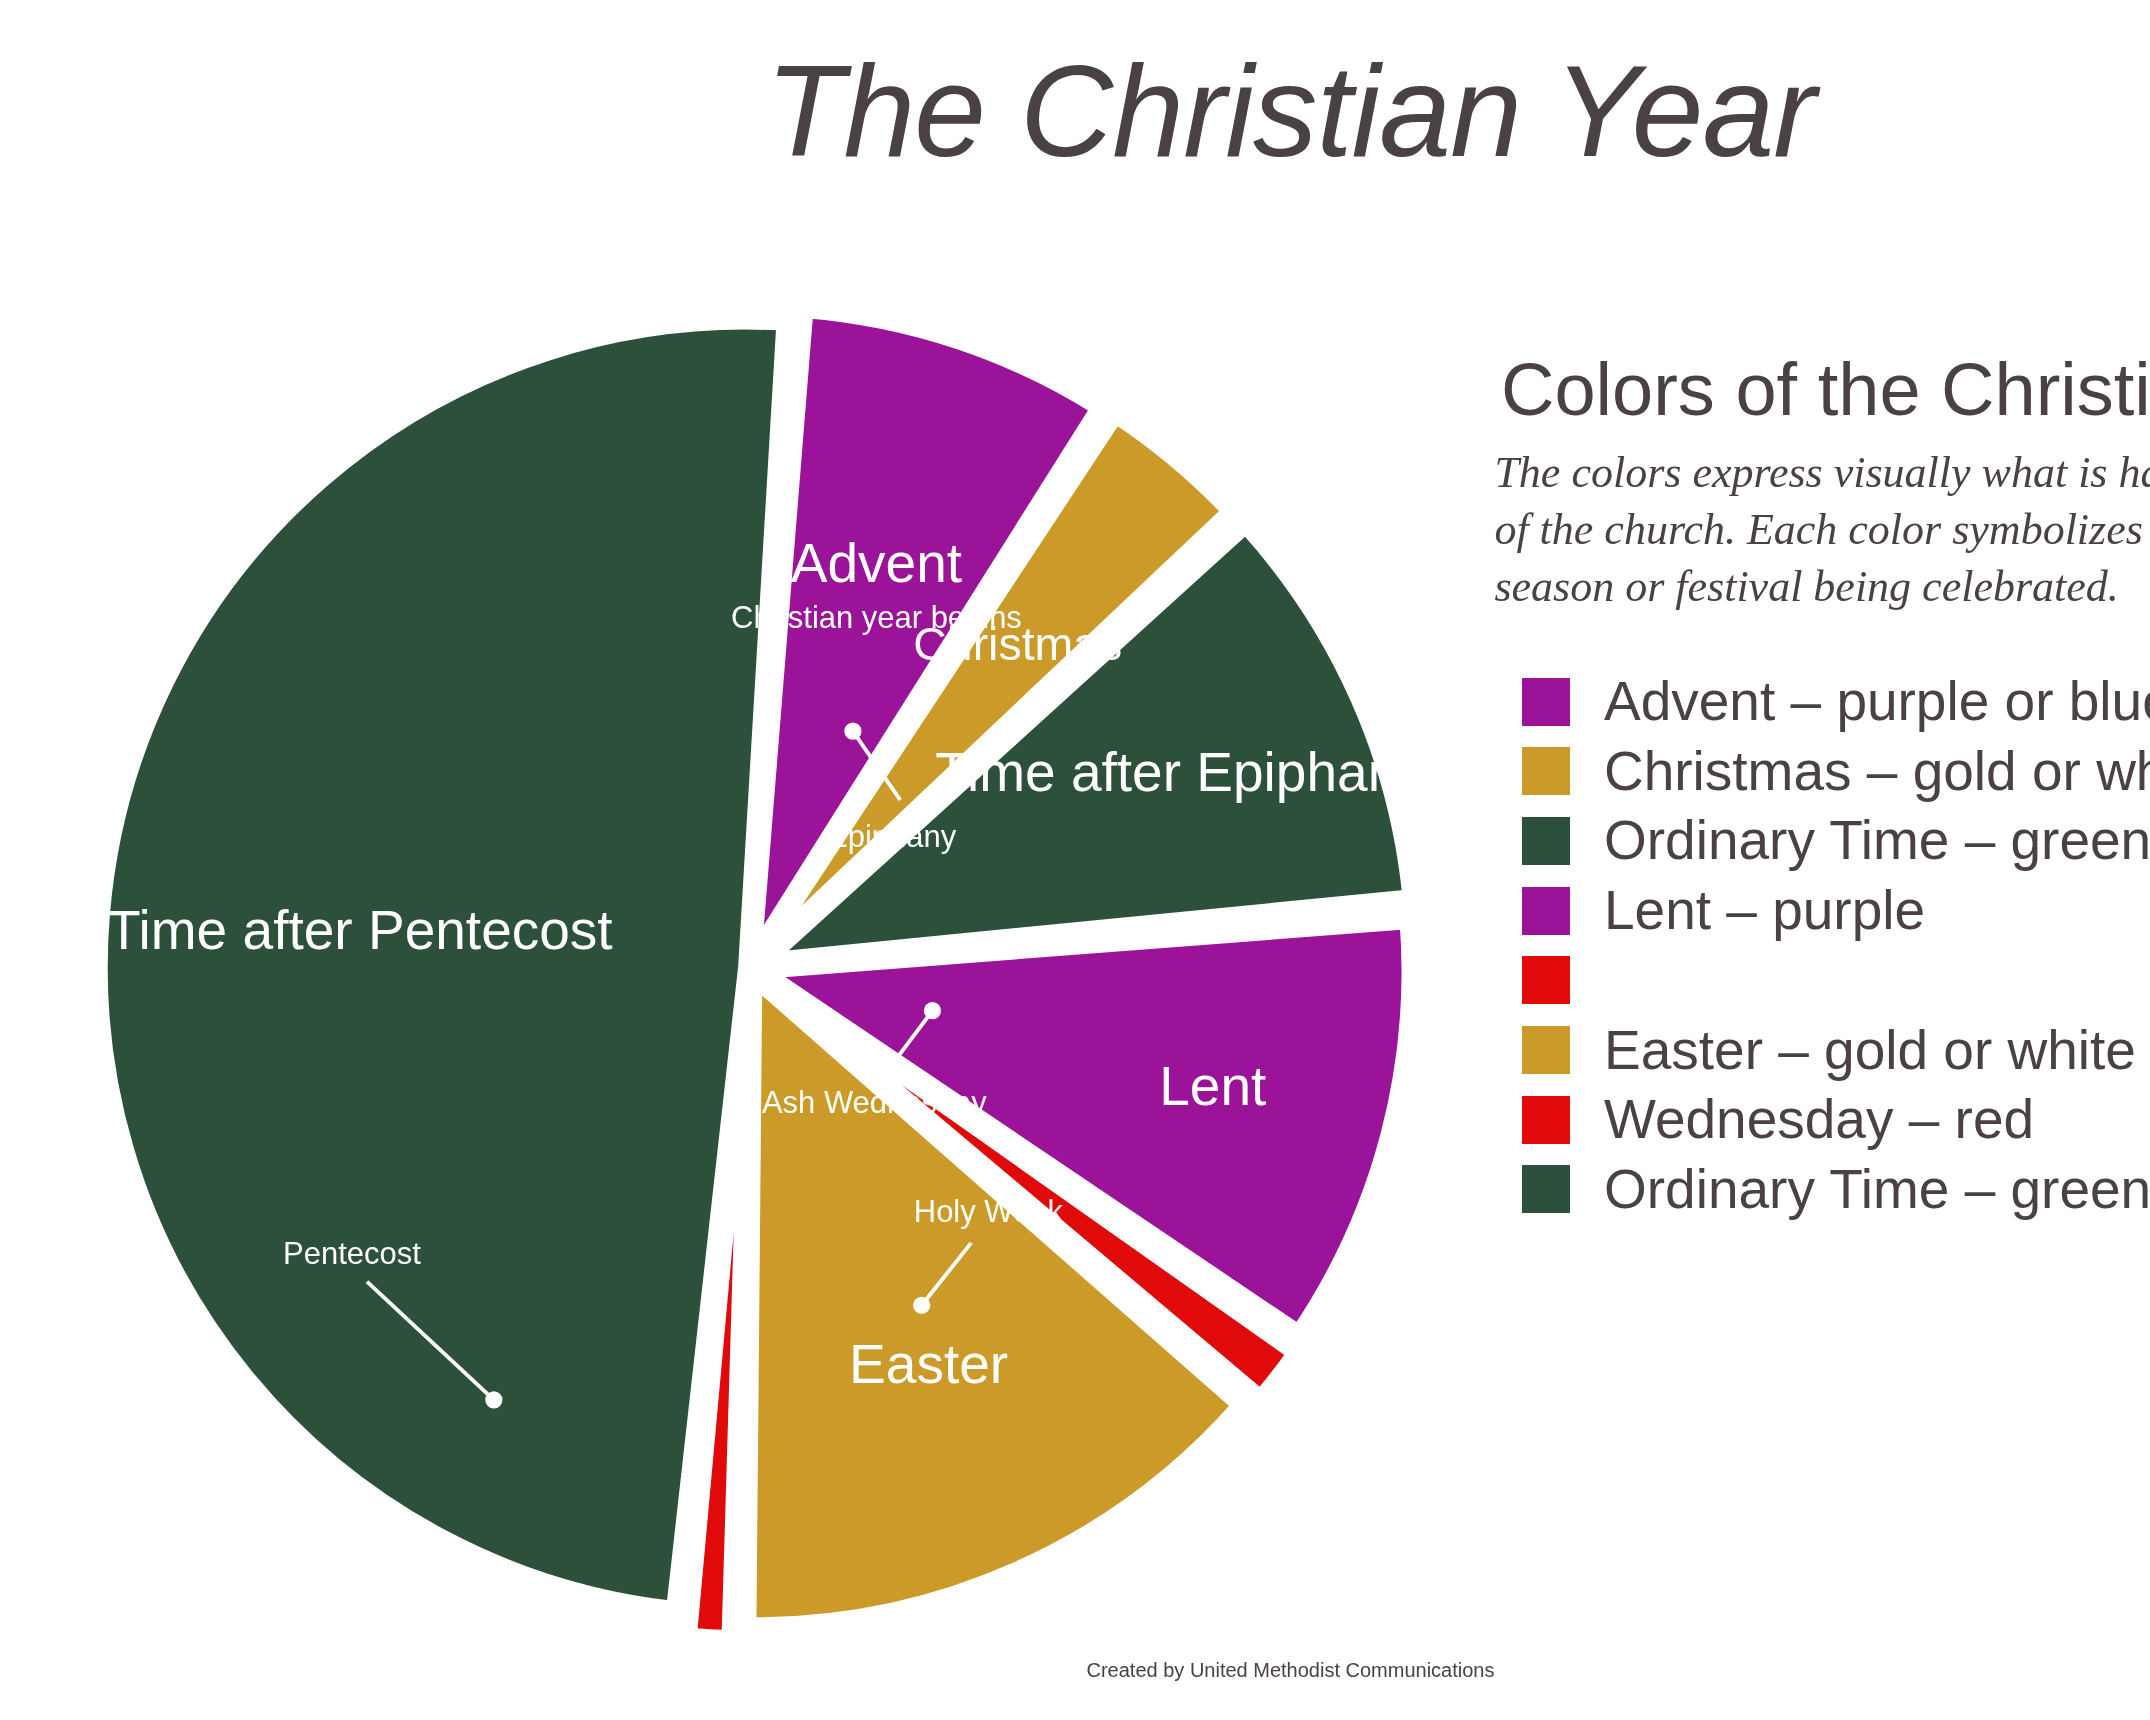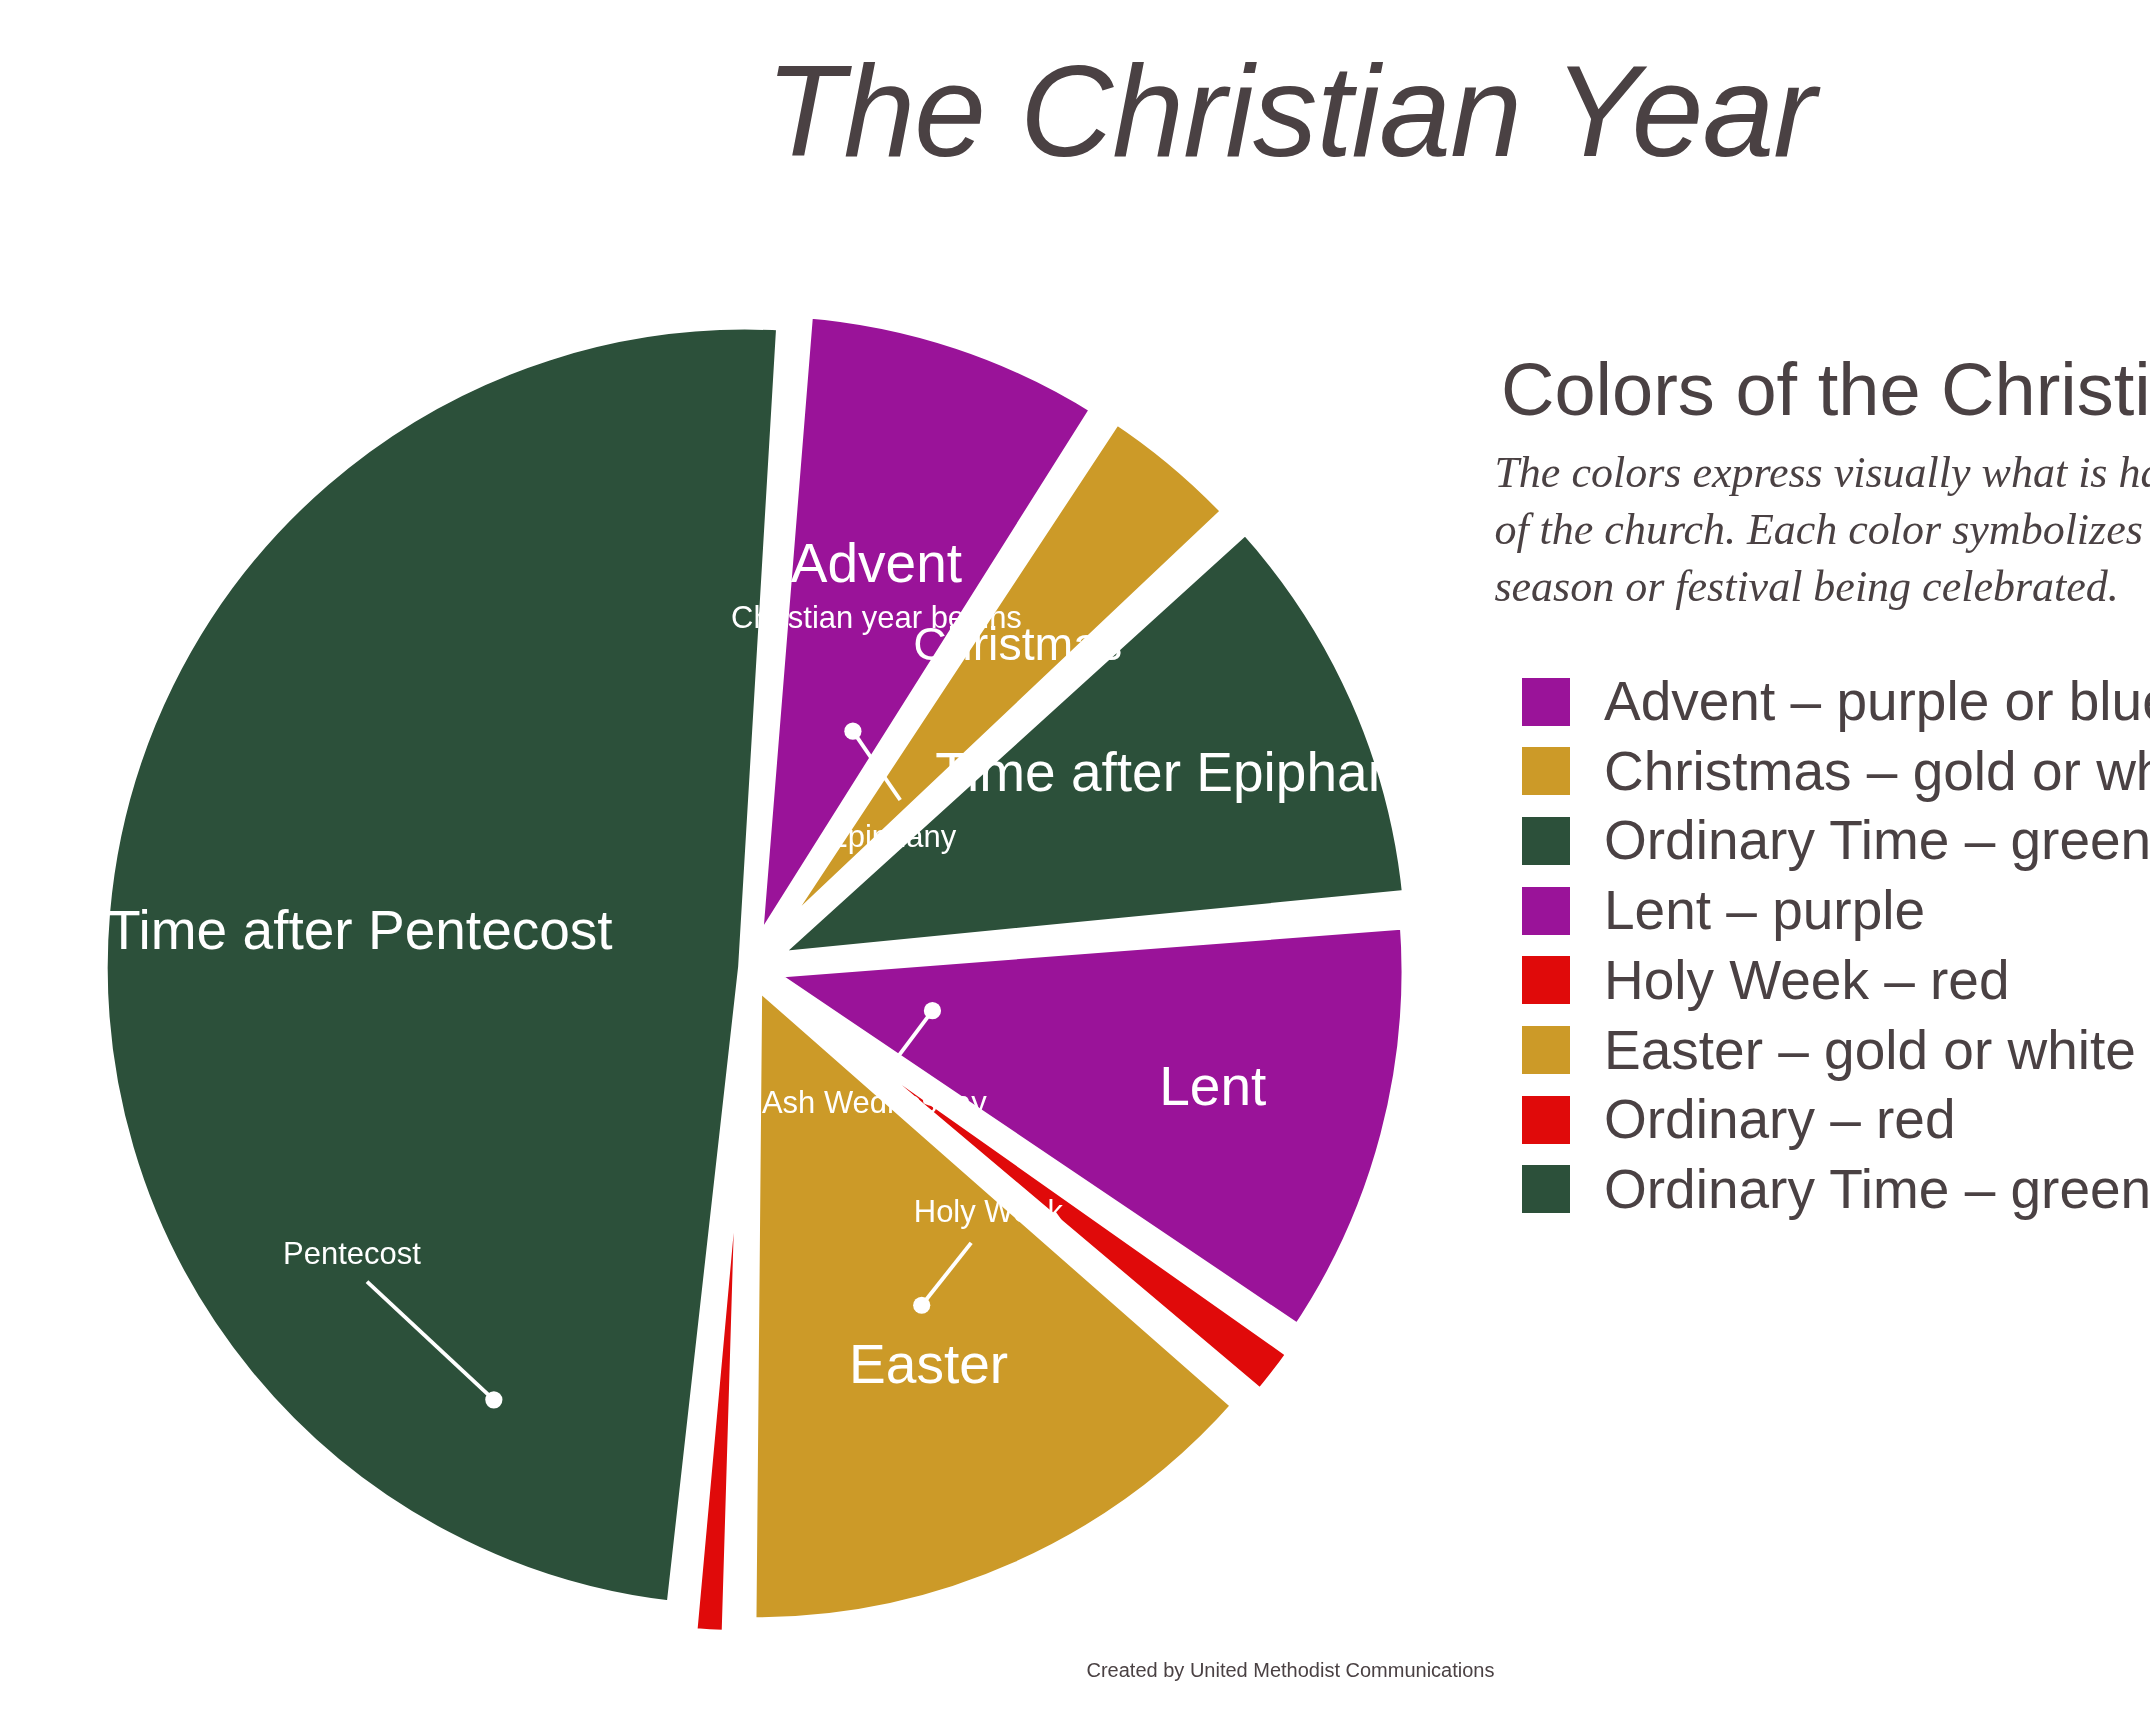--- a/index.html
+++ b/index.html
@@ -186,29 +186,28 @@
         <li class="legend-row">
           <span class="legend-swatch" style="background: rgb(44, 80, 58);"></span>
           <span class="legend-text">Ordinary Time – green</span>
         </li>
         <li class="legend-row">
           <span class="legend-swatch" style="background: rgb(154, 19, 153);"></span>
           <span class="legend-text">Lent – purple</span>
         </li>
         <li class="legend-row">
           <span class="legend-swatch" style="background: rgb(224, 10, 10);"></span>
-          <span class="legend-text">Holy Week – red</span>
         </li>
         <li class="legend-row">
           <span class="legend-swatch" style="background: rgb(204, 154, 40);"></span>
           <span class="legend-text">Easter – gold or white</span>
         </li>
         <li class="legend-row">
           <span class="legend-swatch" style="background: rgb(224, 10, 10);"></span>
-          <span class="legend-text">Ordinary – red</span>
+          <span class="legend-text">Wednesday – red</span>
         </li>
         <li class="legend-row">
           <span class="legend-swatch" style="background: rgb(44, 80, 58);"></span>
           <span class="legend-text">Ordinary Time – green</span>
         </li>
       </ul>
   </div>
 
   <div id="footer">Created by United Methodist Communications</div>
 

